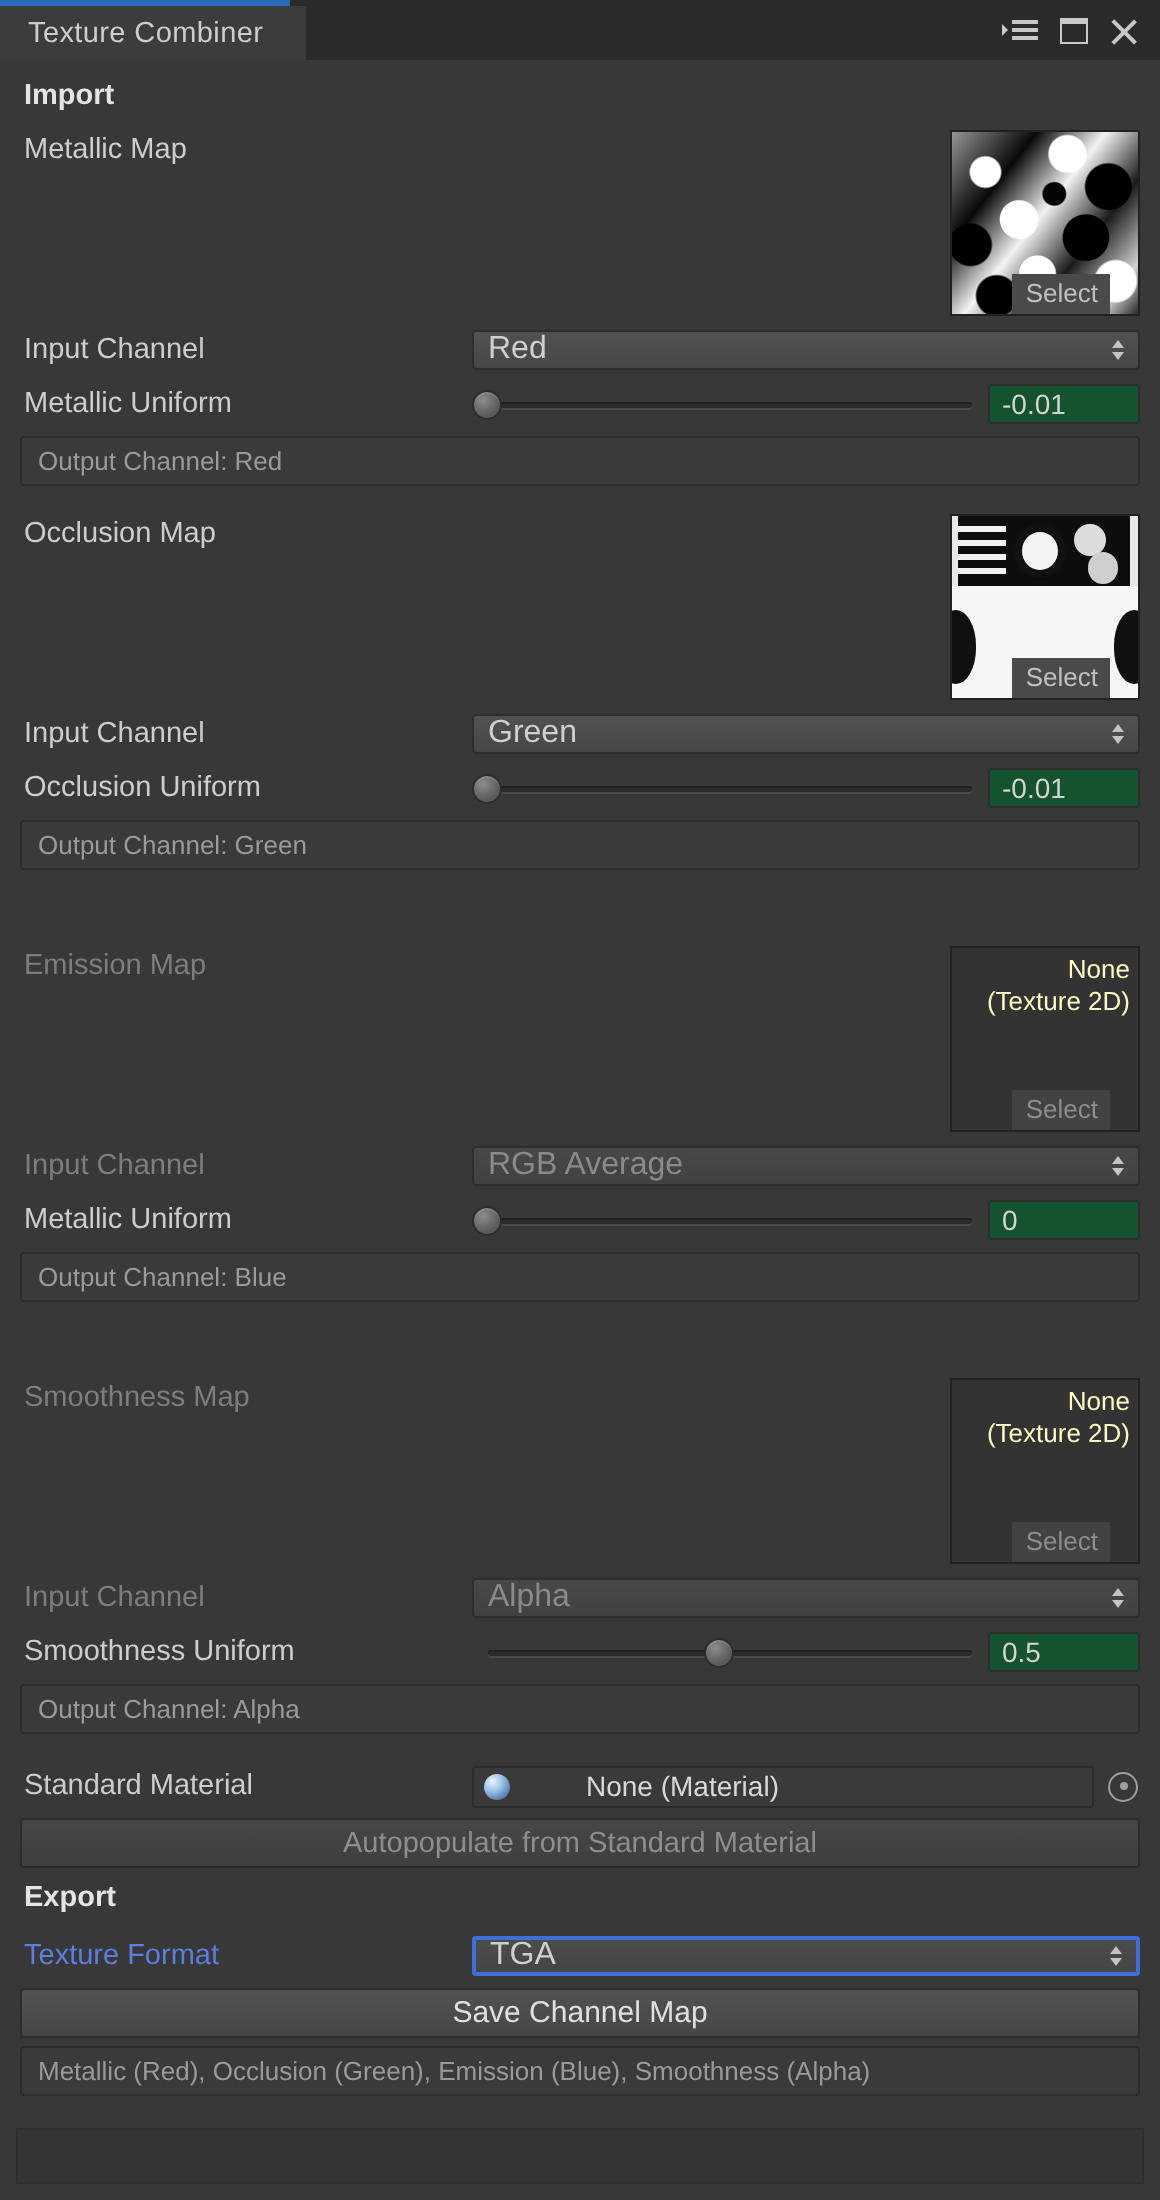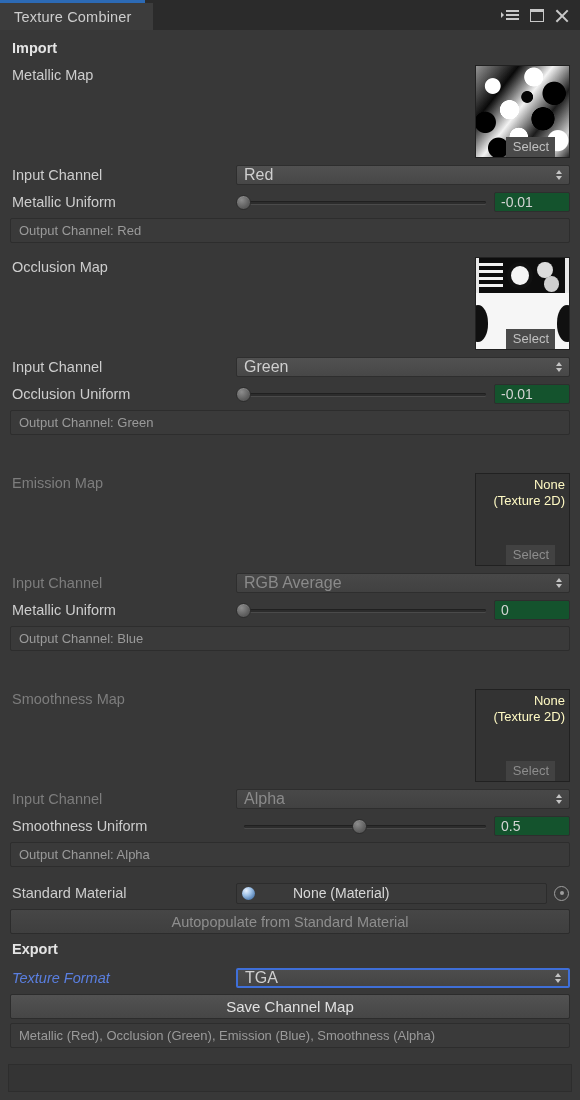--- a/index.html
+++ b/index.html
@@ -515,21 +515,21 @@
         <span class="mat-sphere"></span>
         <span>None (Material)</span>
       </div>
       <div class="picker"></div>
     </div>
     <div class="btn dim">Autopopulate from Standard Material</div>
 
     <div class="heading export">Export</div>
 
     <div class="row">
-      <div class="row-label" id="fmt-label" style="color: rgb(90, 127, 224); font-style: italic;">Texture Format</div>
+      <div class="row-label" id="fmt-label" style="color: rgb(90, 127, 224);">Texture Format</div>
       <div class="dropdown focus">
         <span>TGA</span>
         <span class="dd-arrows">
             <i class="up"></i>
             <i class="dn"></i>
           </span>
       </div>
     </div>
     <div class="btn strong">Save Channel Map</div>
     <div class="helpbox">Metallic (Red), Occlusion (Green), Emission (Blue), Smoothness (Alpha)</div>

